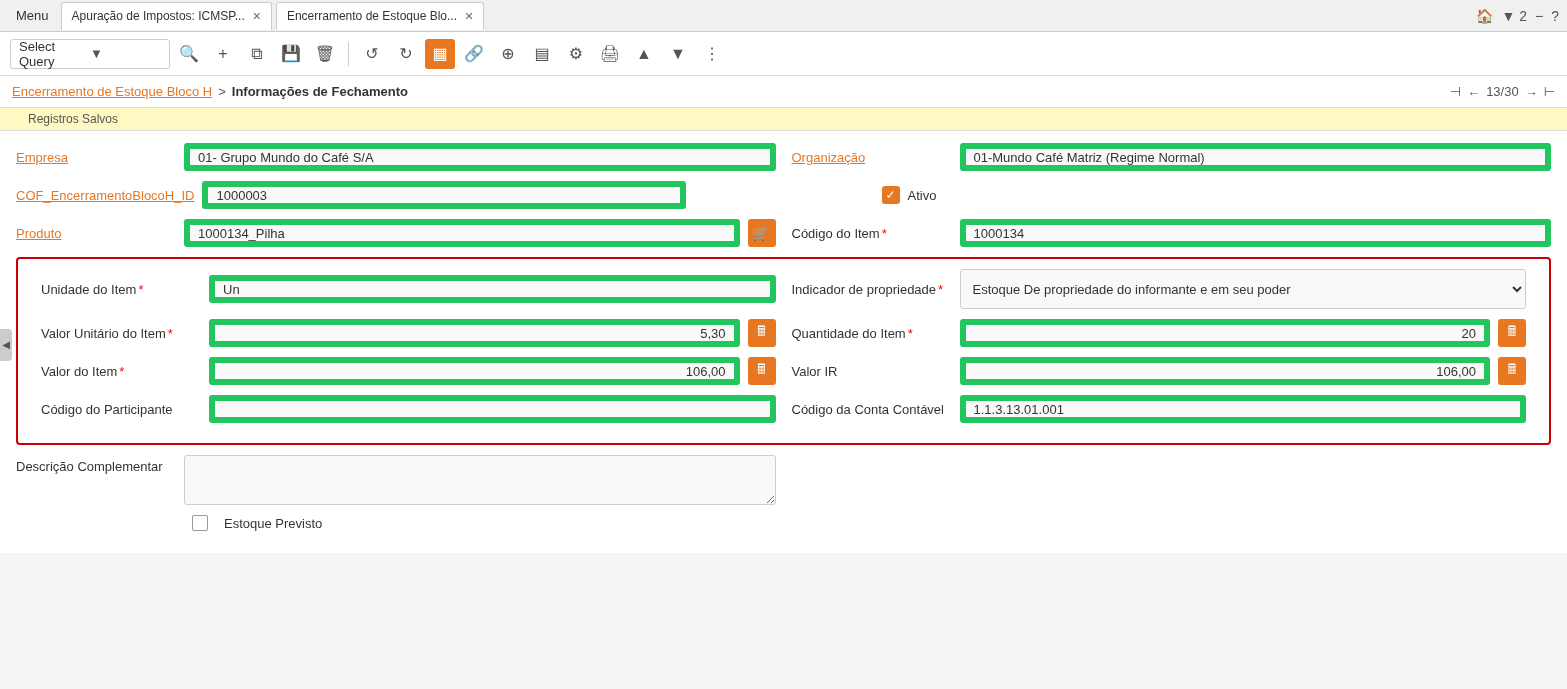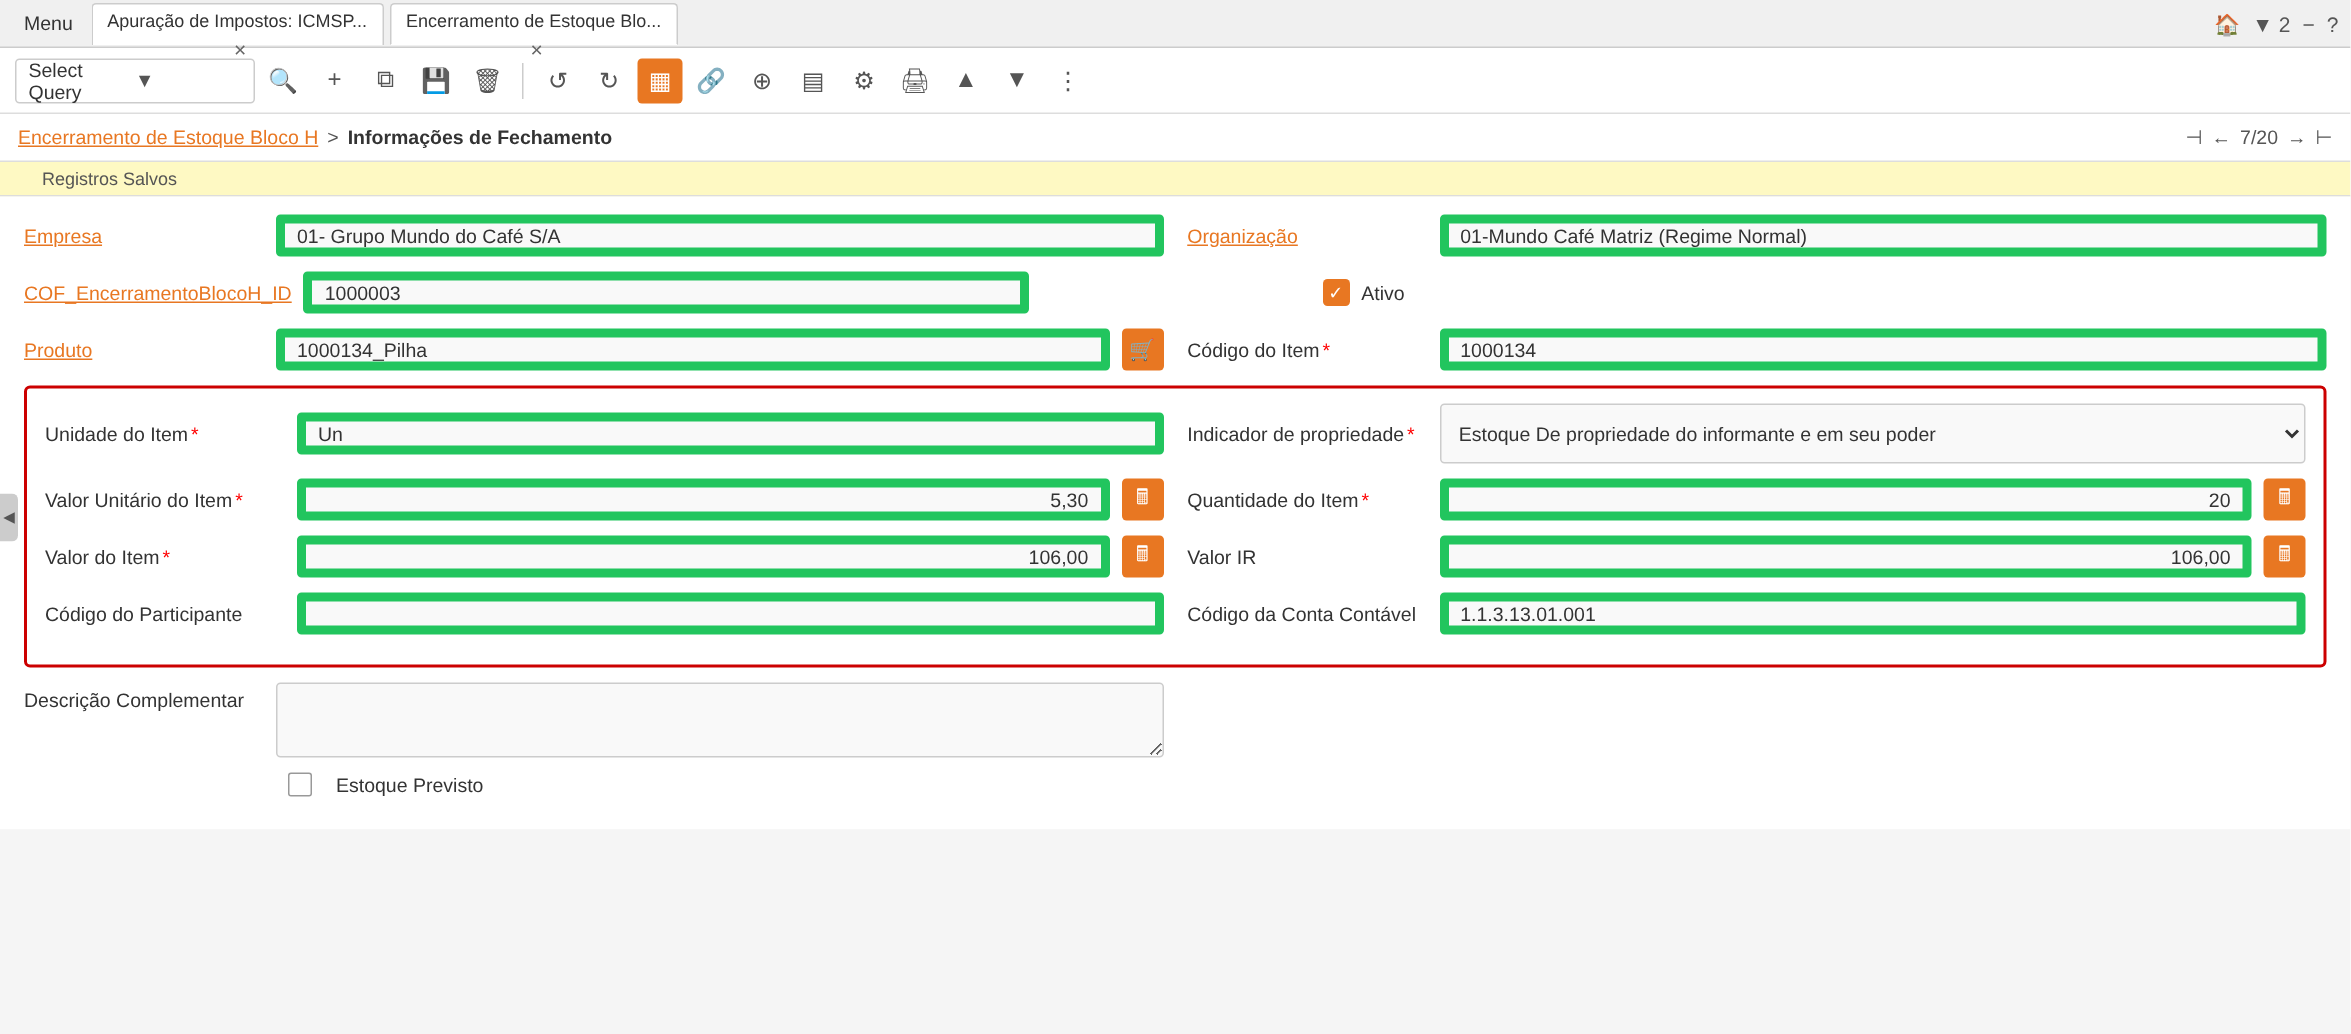--- a/index.html
+++ b/index.html
@@ -10,21 +10,20 @@
       display: flex; align-items: center;
       background: #f0f0f0; border-bottom: 1px solid #ccc;
       height: 32px; padding: 0 8px; gap: 4px;
     }
     .title-bar-menu { font-size: 13px; color: #333; padding: 0 8px; cursor: pointer; }
     .tab {
       display: flex; align-items: center; gap: 4px;
       background: #fff; border: 1px solid #ccc; border-bottom: none;
       padding: 4px 10px; font-size: 12px; cursor: pointer; border-radius: 3px 3px 0 0;
       height: 28px;
-      flex-direction: column;
     }
     .tab.active { background: #fff; border-bottom: 1px solid #fff; }
     .tab-close { color: #666; font-size: 14px; cursor: pointer; margin-left: 4px; }
     .title-bar-right { margin-left: auto; display: flex; align-items: center; gap: 8px; color: #555; font-size: 14px; }
 
     
     .toolbar {
       display: flex; align-items: center;
       background: #fff; border-bottom: 1px solid #ddd;
       height: 44px; padding: 0 10px; gap: 4px;
@@ -108,21 +107,21 @@
     }
     .checkbox-orange {
       width: 18px; height: 18px; background: #e87722; border-radius: 3px;
       display: flex; align-items: center; justify-content: center;
       color: #fff; font-size: 12px; cursor: pointer;
     }
 
     
     .red-section {
       border: 2px solid #cc0000; border-radius: 4px;
-      padding: 10px 12px; margin-bottom: 10px; background: #fff;
+      padding: 10px 23px; margin-bottom: 10px; background: #fff;
     }
 
     
     .form-textarea {
       flex: 1; height: 50px; border: 1px solid #ccc; border-radius: 3px;
       padding: 4px 8px; font-size: 13px; background: #f9f9f9; resize: vertical;
     }
 
     
     .checkbox-plain {
@@ -182,21 +181,21 @@
   <button class="toolbar-btn">⋮</button>
 </div>
 
 <div class="breadcrumb">
   <span class="breadcrumb-link">Encerramento de Estoque Bloco H</span>
   <span class="breadcrumb-sep">&gt;</span>
   <strong class="breadcrumb-current">Informações de Fechamento</strong>
   <div class="breadcrumb-nav">
     <span>⊣</span>
     <span>←</span>
-    <span>7/20</span>
+    <span>13/30</span>
     <span>→</span>
     <span>⊢</span>
   </div>
 </div>
 
 <div class="status-bar">
   <span>Registros Salvos</span>
 </div>
 
 <div class="main-content">

